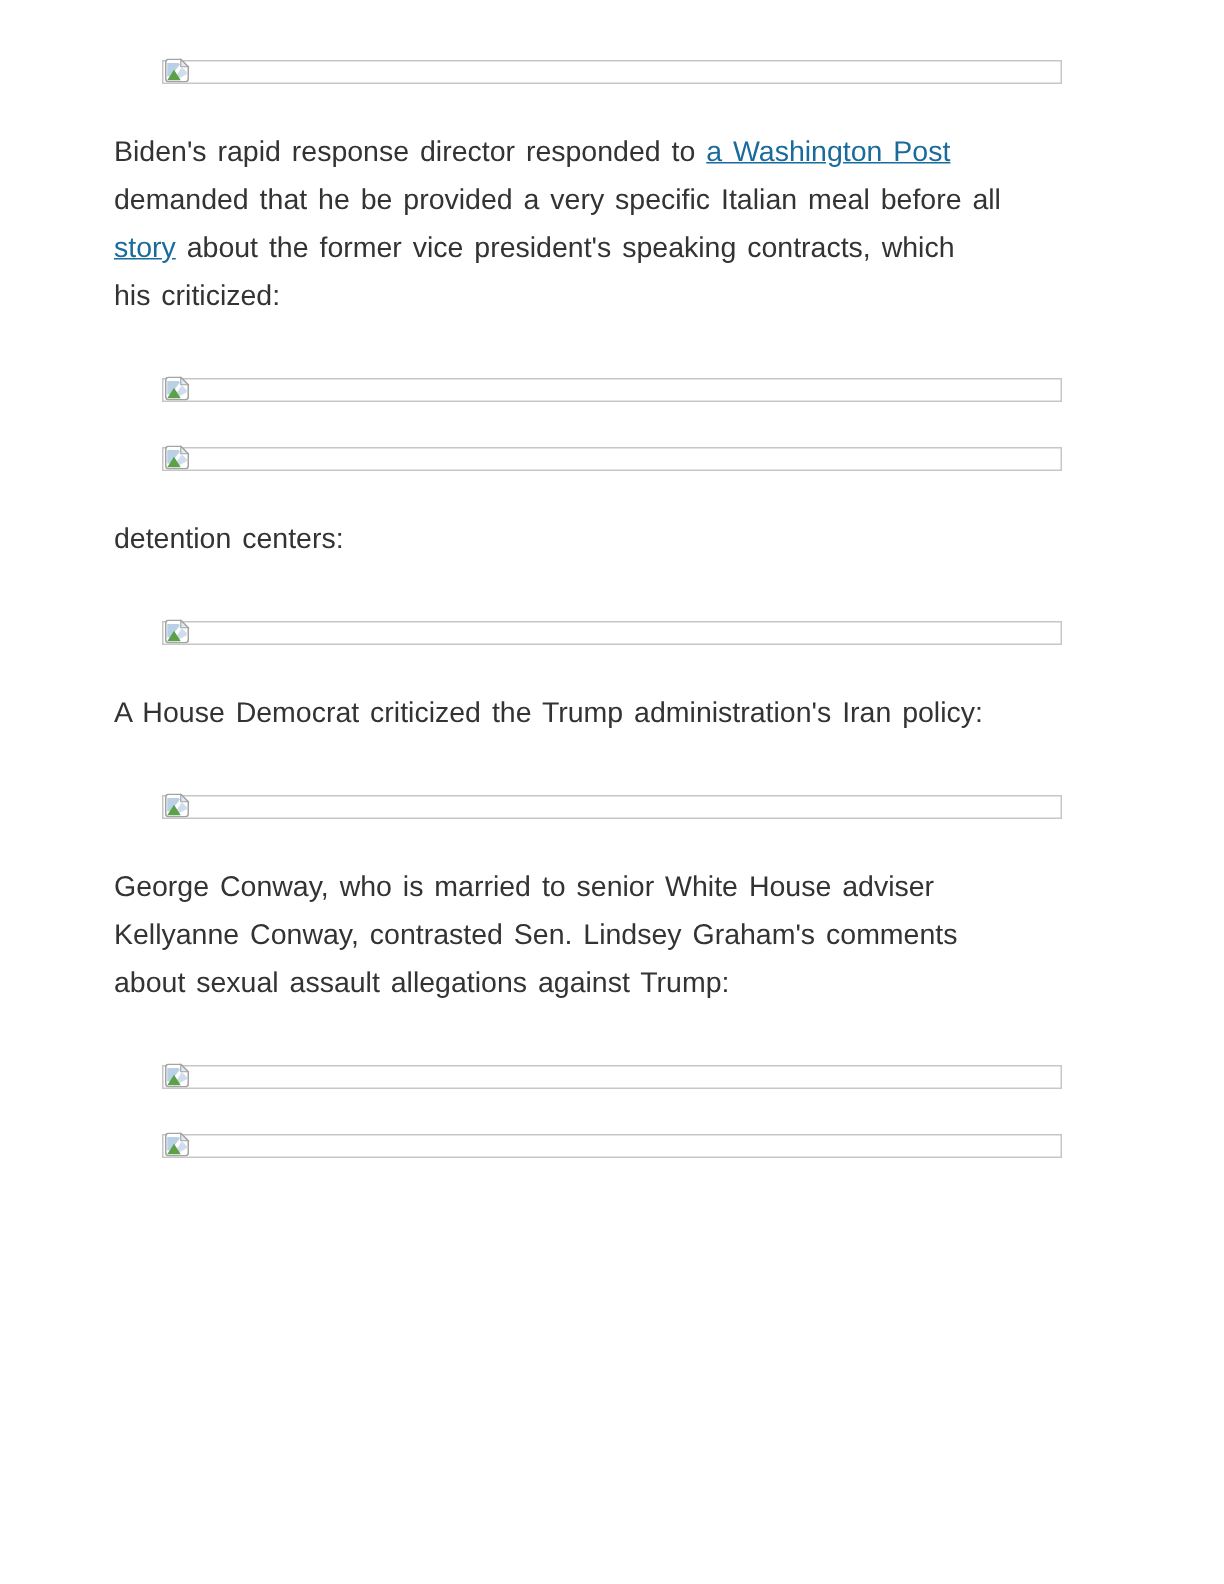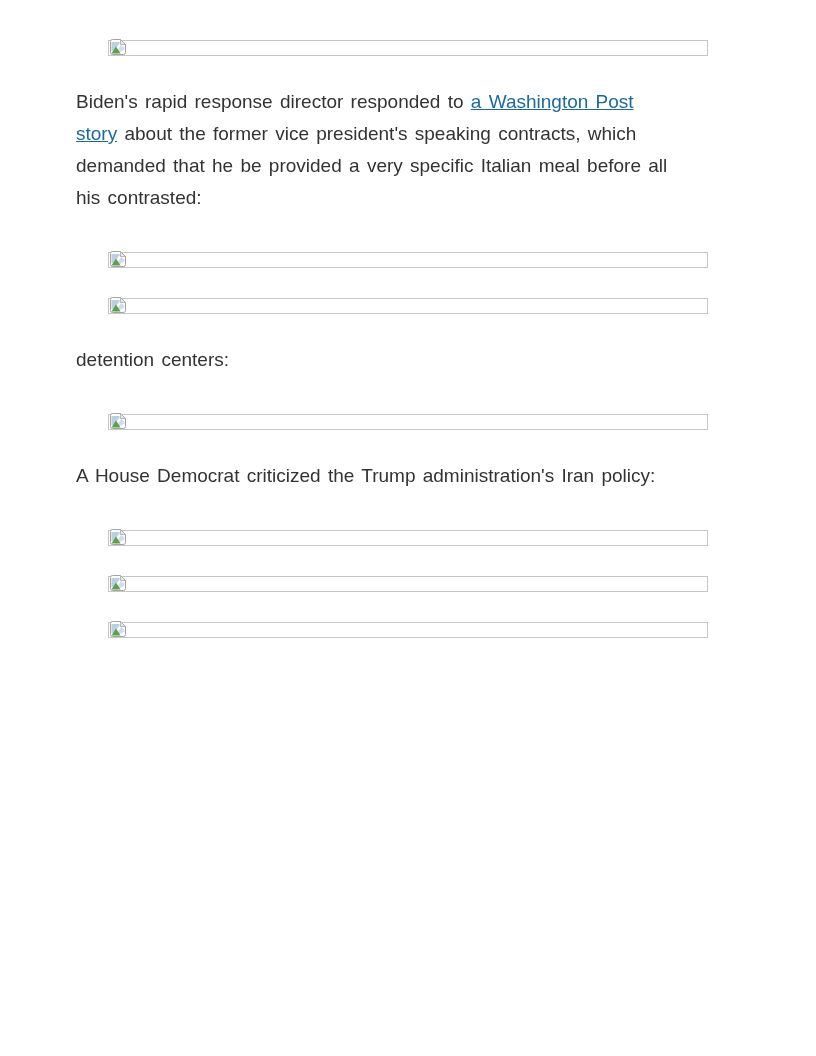--- a/index.html
+++ b/index.html
@@ -51,23 +51,23 @@
       <path d="M0.5 2.5 Q0.5 0.5 2.5 0.5 L10.5 0.5 L15.5 5.5 L15.5 13.5 Q15.5 15.5 13.5 15.5 L2.5 15.5 Q0.5 15.5 0.5 13.5 Z" fill="#ffffff" stroke="#a3a3a3"></path>
       <path d="M10.5 0.5 L10.5 5.5 L15.5 5.5 Z" fill="#e4e9ef" stroke="#a3a3a3" stroke-width="0.75"></path>
       <path d="M1.5 3 L9 3 L10 4 L3.5 12 L1.5 12 Z" fill="#b9d0e7"></path>
       <path d="M11.2 5.8 L14.5 9 L14.5 10.5 L7 14.5 L5.5 14.5 Z" fill="#cfdded"></path>
       <path d="M1.5 14.5 L6 7.5 L10.5 14.5 Z" fill="#5ca147"></path>
     </svg>
   </div>
 
   <p class="para">
     <span class="ln"><span>Biden's rapid response director responded to </span><a class="link">a Washington Post</a></span>
+    <span class="ln">demanded that he be provided a very specific Italian meal before all</span>
     <span class="ln"><a class="link">story</a><span> about the former vice president's speaking contracts, which</span></span>
-    <span class="ln">demanded that he be provided a very specific Italian meal before all</span>
-    <span class="ln">his contrasted:</span>
+    <span class="ln">his criticized:</span>
   </p>
 
   <div class="img-box">
     <svg class="bi" width="18" height="16" viewBox="0 0 18 16">
       <path d="M0.5 2.5 Q0.5 0.5 2.5 0.5 L10.5 0.5 L15.5 5.5 L15.5 13.5 Q15.5 15.5 13.5 15.5 L2.5 15.5 Q0.5 15.5 0.5 13.5 Z" fill="#ffffff" stroke="#a3a3a3"></path>
       <path d="M10.5 0.5 L10.5 5.5 L15.5 5.5 Z" fill="#e4e9ef" stroke="#a3a3a3" stroke-width="0.75"></path>
       <path d="M1.5 3 L9 3 L10 4 L3.5 12 L1.5 12 Z" fill="#b9d0e7"></path>
       <path d="M11.2 5.8 L14.5 9 L14.5 10.5 L7 14.5 L5.5 14.5 Z" fill="#cfdded"></path>
       <path d="M1.5 14.5 L6 7.5 L10.5 14.5 Z" fill="#5ca147"></path>
     </svg>
@@ -105,20 +105,25 @@
   <div class="img-box">
     <svg class="bi" width="18" height="16" viewBox="0 0 18 16">
       <path d="M0.5 2.5 Q0.5 0.5 2.5 0.5 L10.5 0.5 L15.5 5.5 L15.5 13.5 Q15.5 15.5 13.5 15.5 L2.5 15.5 Q0.5 15.5 0.5 13.5 Z" fill="#ffffff" stroke="#a3a3a3"></path>
       <path d="M10.5 0.5 L10.5 5.5 L15.5 5.5 Z" fill="#e4e9ef" stroke="#a3a3a3" stroke-width="0.75"></path>
       <path d="M1.5 3 L9 3 L10 4 L3.5 12 L1.5 12 Z" fill="#b9d0e7"></path>
       <path d="M11.2 5.8 L14.5 9 L14.5 10.5 L7 14.5 L5.5 14.5 Z" fill="#cfdded"></path>
       <path d="M1.5 14.5 L6 7.5 L10.5 14.5 Z" fill="#5ca147"></path>
     </svg>
   </div>
 
+  <p class="para">
+    <span class="ln">George Conway, who is married to senior White House adviser</span>
+    <span class="ln">Kellyanne Conway, contrasted Sen. Lindsey Graham's comments</span>
+    <span class="ln">about sexual assault allegations against Trump:</span>
+  </p>
 
   <div class="img-box">
     <svg class="bi" width="18" height="16" viewBox="0 0 18 16">
       <path d="M0.5 2.5 Q0.5 0.5 2.5 0.5 L10.5 0.5 L15.5 5.5 L15.5 13.5 Q15.5 15.5 13.5 15.5 L2.5 15.5 Q0.5 15.5 0.5 13.5 Z" fill="#ffffff" stroke="#a3a3a3"></path>
       <path d="M10.5 0.5 L10.5 5.5 L15.5 5.5 Z" fill="#e4e9ef" stroke="#a3a3a3" stroke-width="0.75"></path>
       <path d="M1.5 3 L9 3 L10 4 L3.5 12 L1.5 12 Z" fill="#b9d0e7"></path>
       <path d="M11.2 5.8 L14.5 9 L14.5 10.5 L7 14.5 L5.5 14.5 Z" fill="#cfdded"></path>
       <path d="M1.5 14.5 L6 7.5 L10.5 14.5 Z" fill="#5ca147"></path>
     </svg>
   </div>

